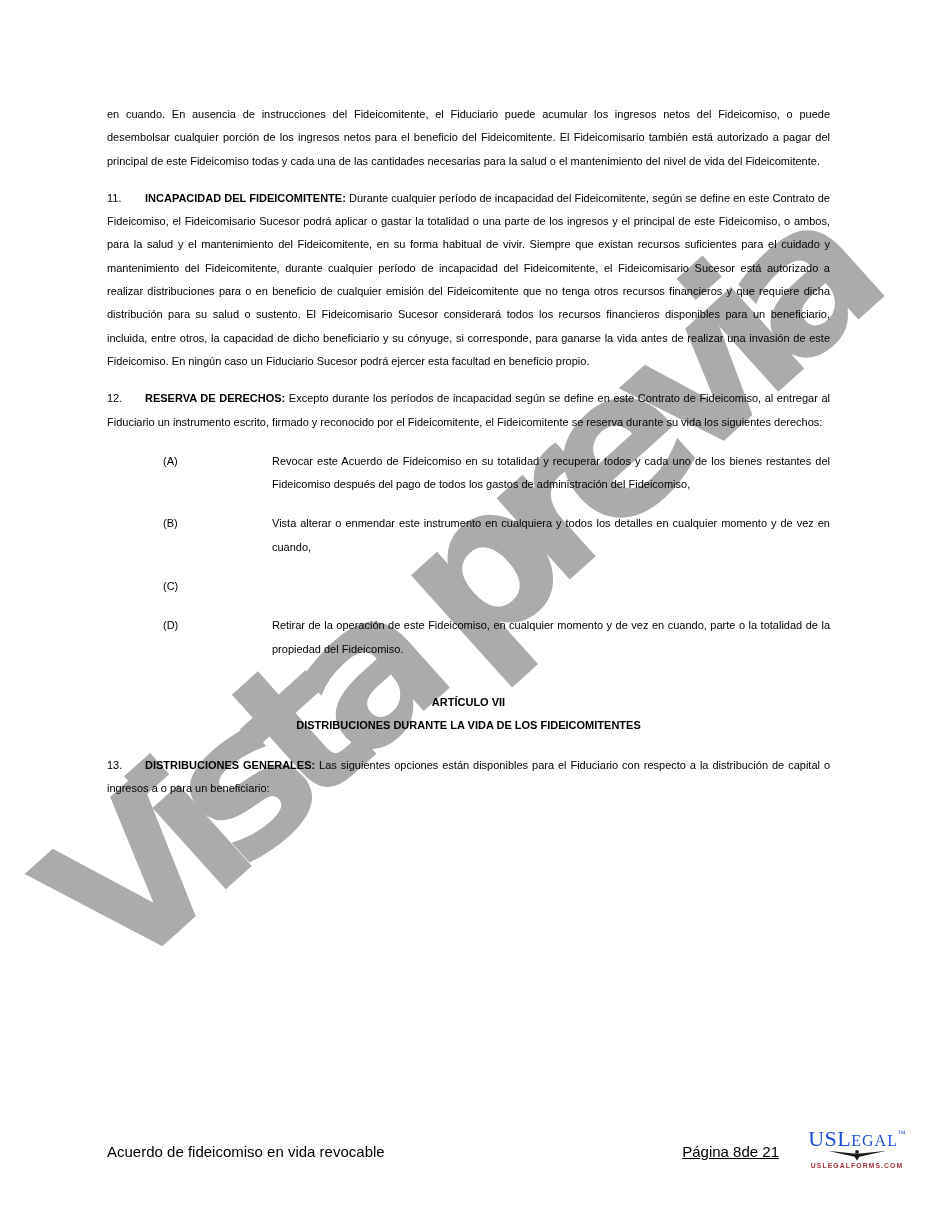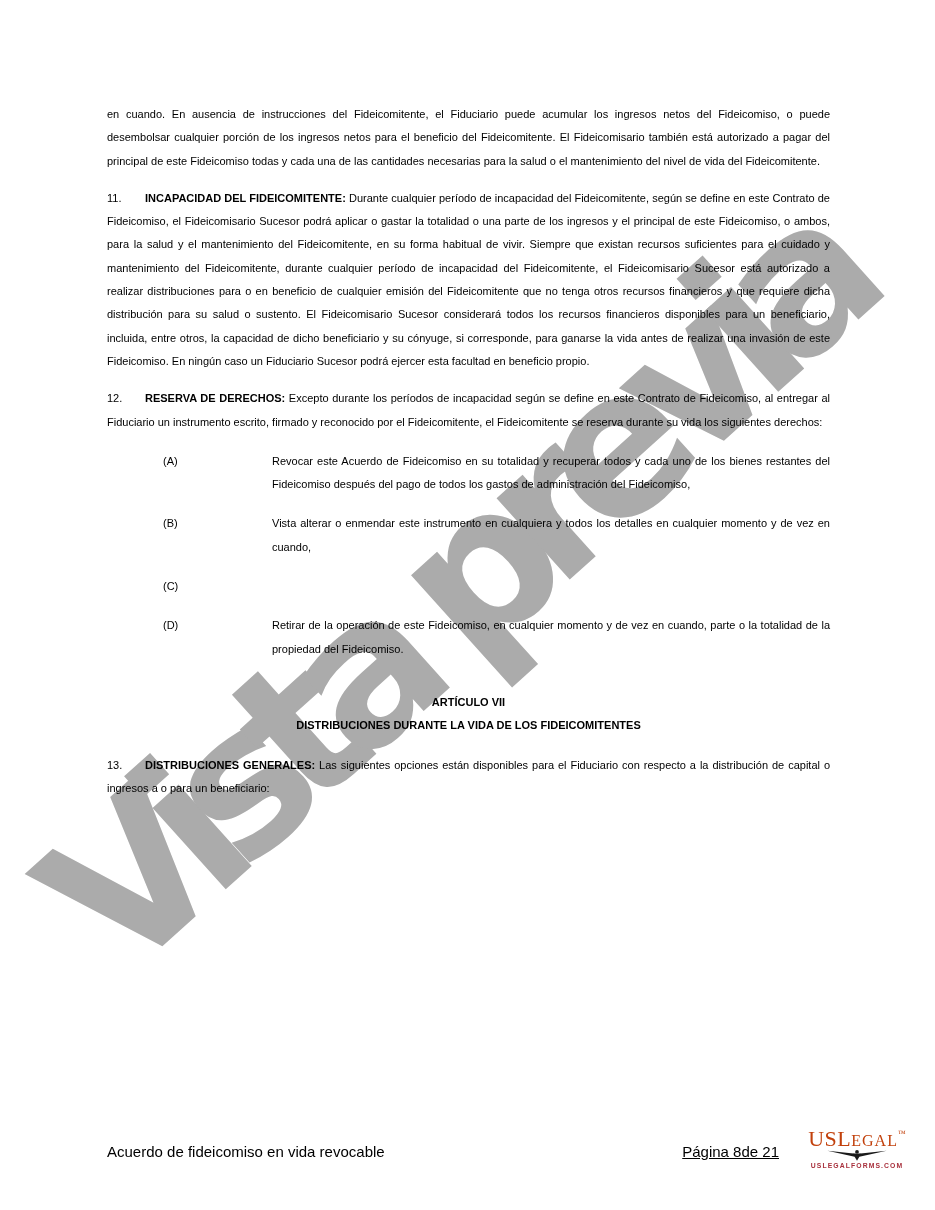--- a/index.html
+++ b/index.html
@@ -72,21 +72,21 @@
     align-items:center;
     z-index:1;
     font-size:15px;
   }
   .footer-title { padding-top:6px; }
   .footer-page  { margin-left:auto; padding-top:6px; margin-right:22px;text-decoration:underline; }
 
   .logo { width:112px; text-align:center; line-height:1; }
   .logo-text {
     font-family:"Liberation Serif", serif;
-    color:#c2410c;
+    color:#1d4ed8;
     white-space:nowrap;
   }
   .logo-main { font-size:22px; letter-spacing:0.5px; }
   .logo-rest { font-size:16px; letter-spacing:1px; }
   .logo-tm   { font-size:8px; vertical-align:10px; }
   .logo-eagle { margin:-1px 0 0 0; height:13px; }
   .logo-sub {
     font-size:6.8px;
     font-weight:bold;
     letter-spacing:1.1px;

